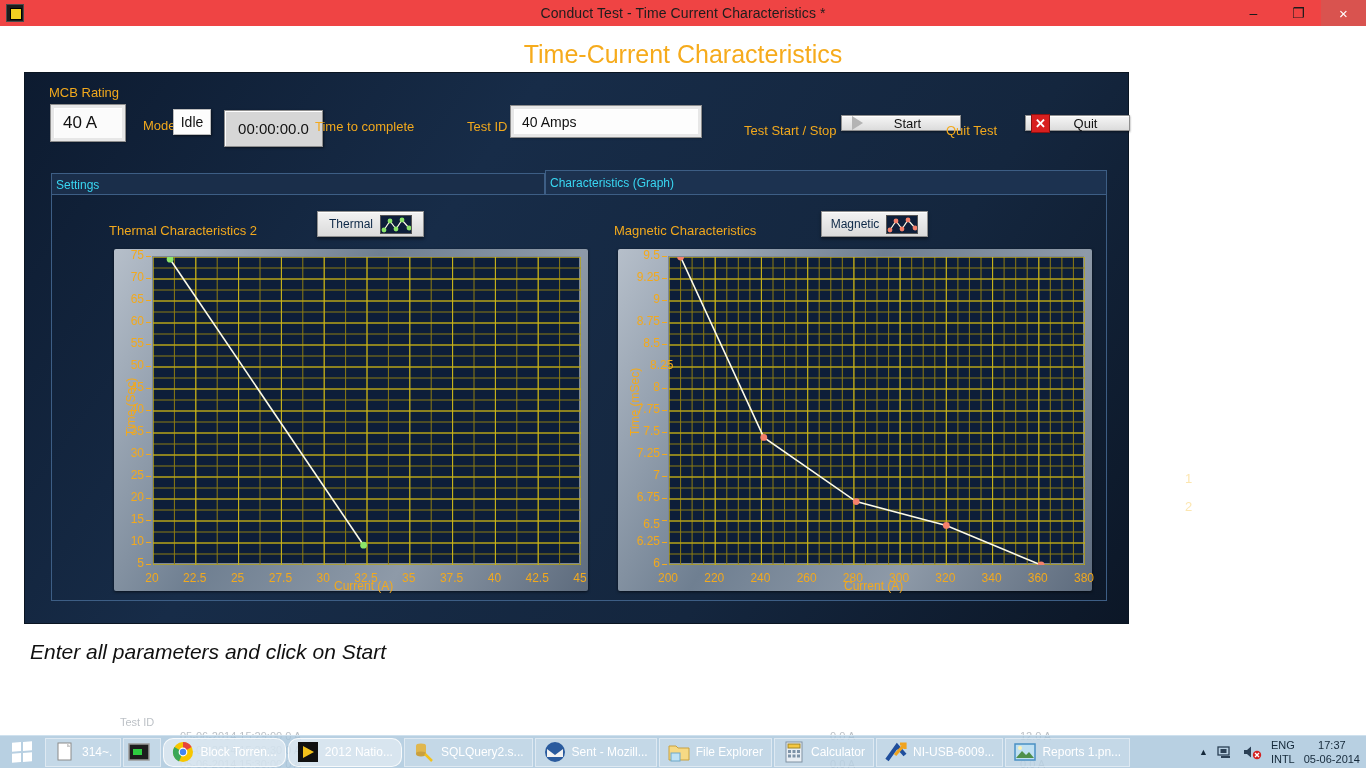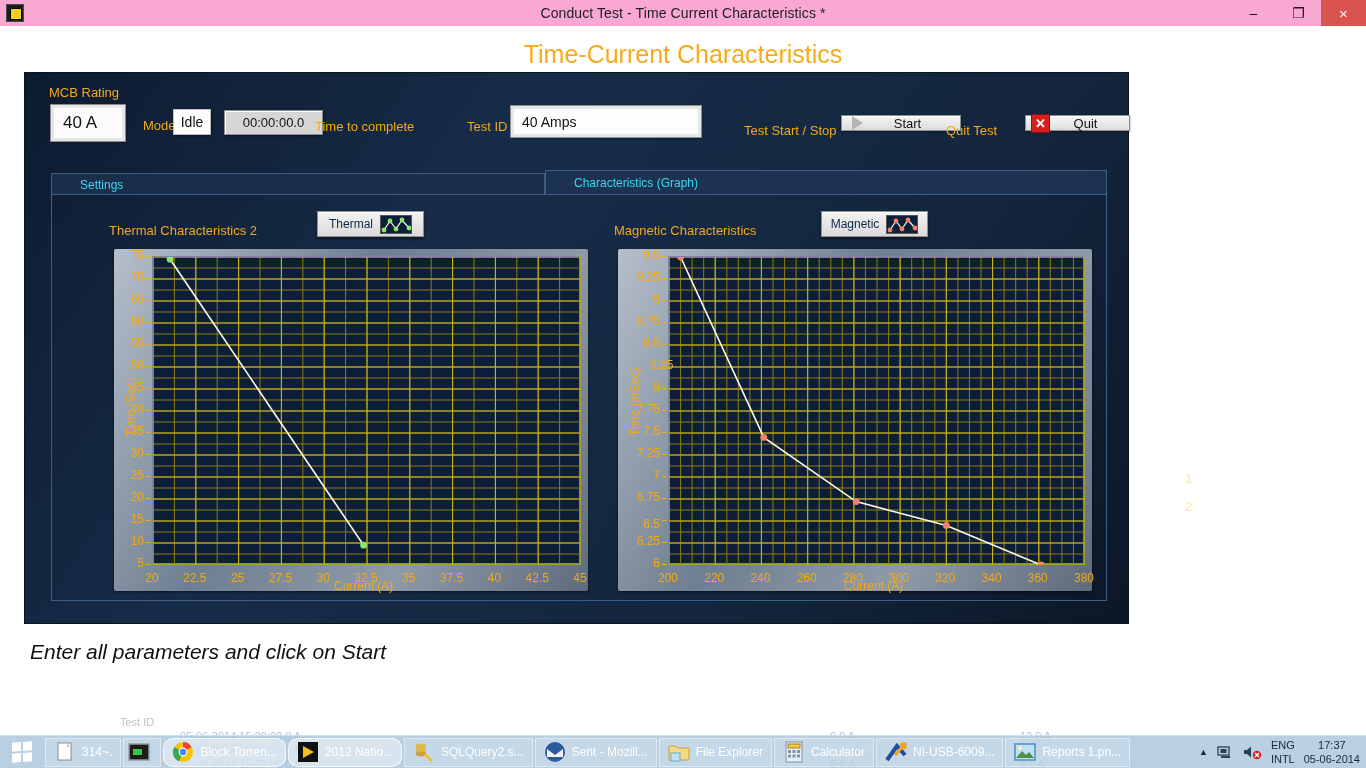--- a/index.html
+++ b/index.html
@@ -6,21 +6,21 @@
   html, body {
     width: 1366px; height: 768px;
     overflow: hidden;
     background: #ffffff;
     font-family: "Liberation Sans", sans-serif;
   }
 
   
   #titlebar {
     position: absolute; left: 0; top: 0; width: 1366px; height: 26px;
-    background: #f9a8d4;
+    background: #ef4444;
     display: flex; align-items: center;
   }
   #titlebar-icon {
     width: 18px; height: 18px; margin-left: 6px;
     background: #1c1c1c;
     border: 1px solid #4a4a4a;
     position: relative;
   }
   #titlebar-icon::after {
     content: ""; position: absolute; left: 3px; top: 3px;
@@ -78,22 +78,22 @@
   #mode-label { position: absolute; left: 118px; top: 45px; }
   #mode-value {
     position: absolute; left: 148px; top: 36px;
     width: 38px; height: 26px;
     justify-content: center; font-size: 14px;
     background: #fdfdfd; border: 1px solid #bdbdbd;
   }
 
   #time-complete-field {
     position: absolute; left: 199px; top: 37px;
-    width: 99px; height: 25px;
-    justify-content: center; font-size: 13px;
+    width: 99px; height: 37px;
+    justify-content: center; font-size: 15px;
     background: #d6d6d6; border: 1px solid #8d8d8d;
   }
   #time-complete-label { position: absolute; left: 290px; top: 46px; }
 
   #test-id-label { position: absolute; left: 442px; top: 46px; }
   #test-id-field {
     position: absolute; left: 486px; top: 33px;
     width: 190px; height: 31px;
     padding-left: 8px; font-size: 14px;
     border: 3px solid #e7e7e7; outline: 1px solid #8d8d8d;
@@ -127,21 +127,21 @@
     color: #fff; font-size: 13px; font-weight: bold;
     display: flex; align-items: center; justify-content: center;
   }
 
   
   #tabs { position: absolute; left: 26px; top: 94px; width: 1056px; height: 434px; }
   .tab {
     position: absolute; background: #1a2e4a;
     border: 1px solid #3d5e85;
     color: #39d7f2; font-size: 12px;
-    display: flex; align-items: center; padding-left: 28px;
+    display: flex; align-items: center; padding-left: 4px;
   }
   #tab-settings { left: 0; top: 6px; width: 494px; height: 22px; border-bottom: none; }
   #tab-characteristics { left: 494px; top: 3px; width: 562px; height: 25px; border-bottom: none; background: #1c3250; }
   #tab-body {
     position: absolute; left: 0; top: 27px; width: 1056px; height: 407px;
     border: 1px solid #3d5e85; background: transparent;
   }
 
   
   .graph-title { position: absolute; font-size: 13px; color: #f2a91d; }

